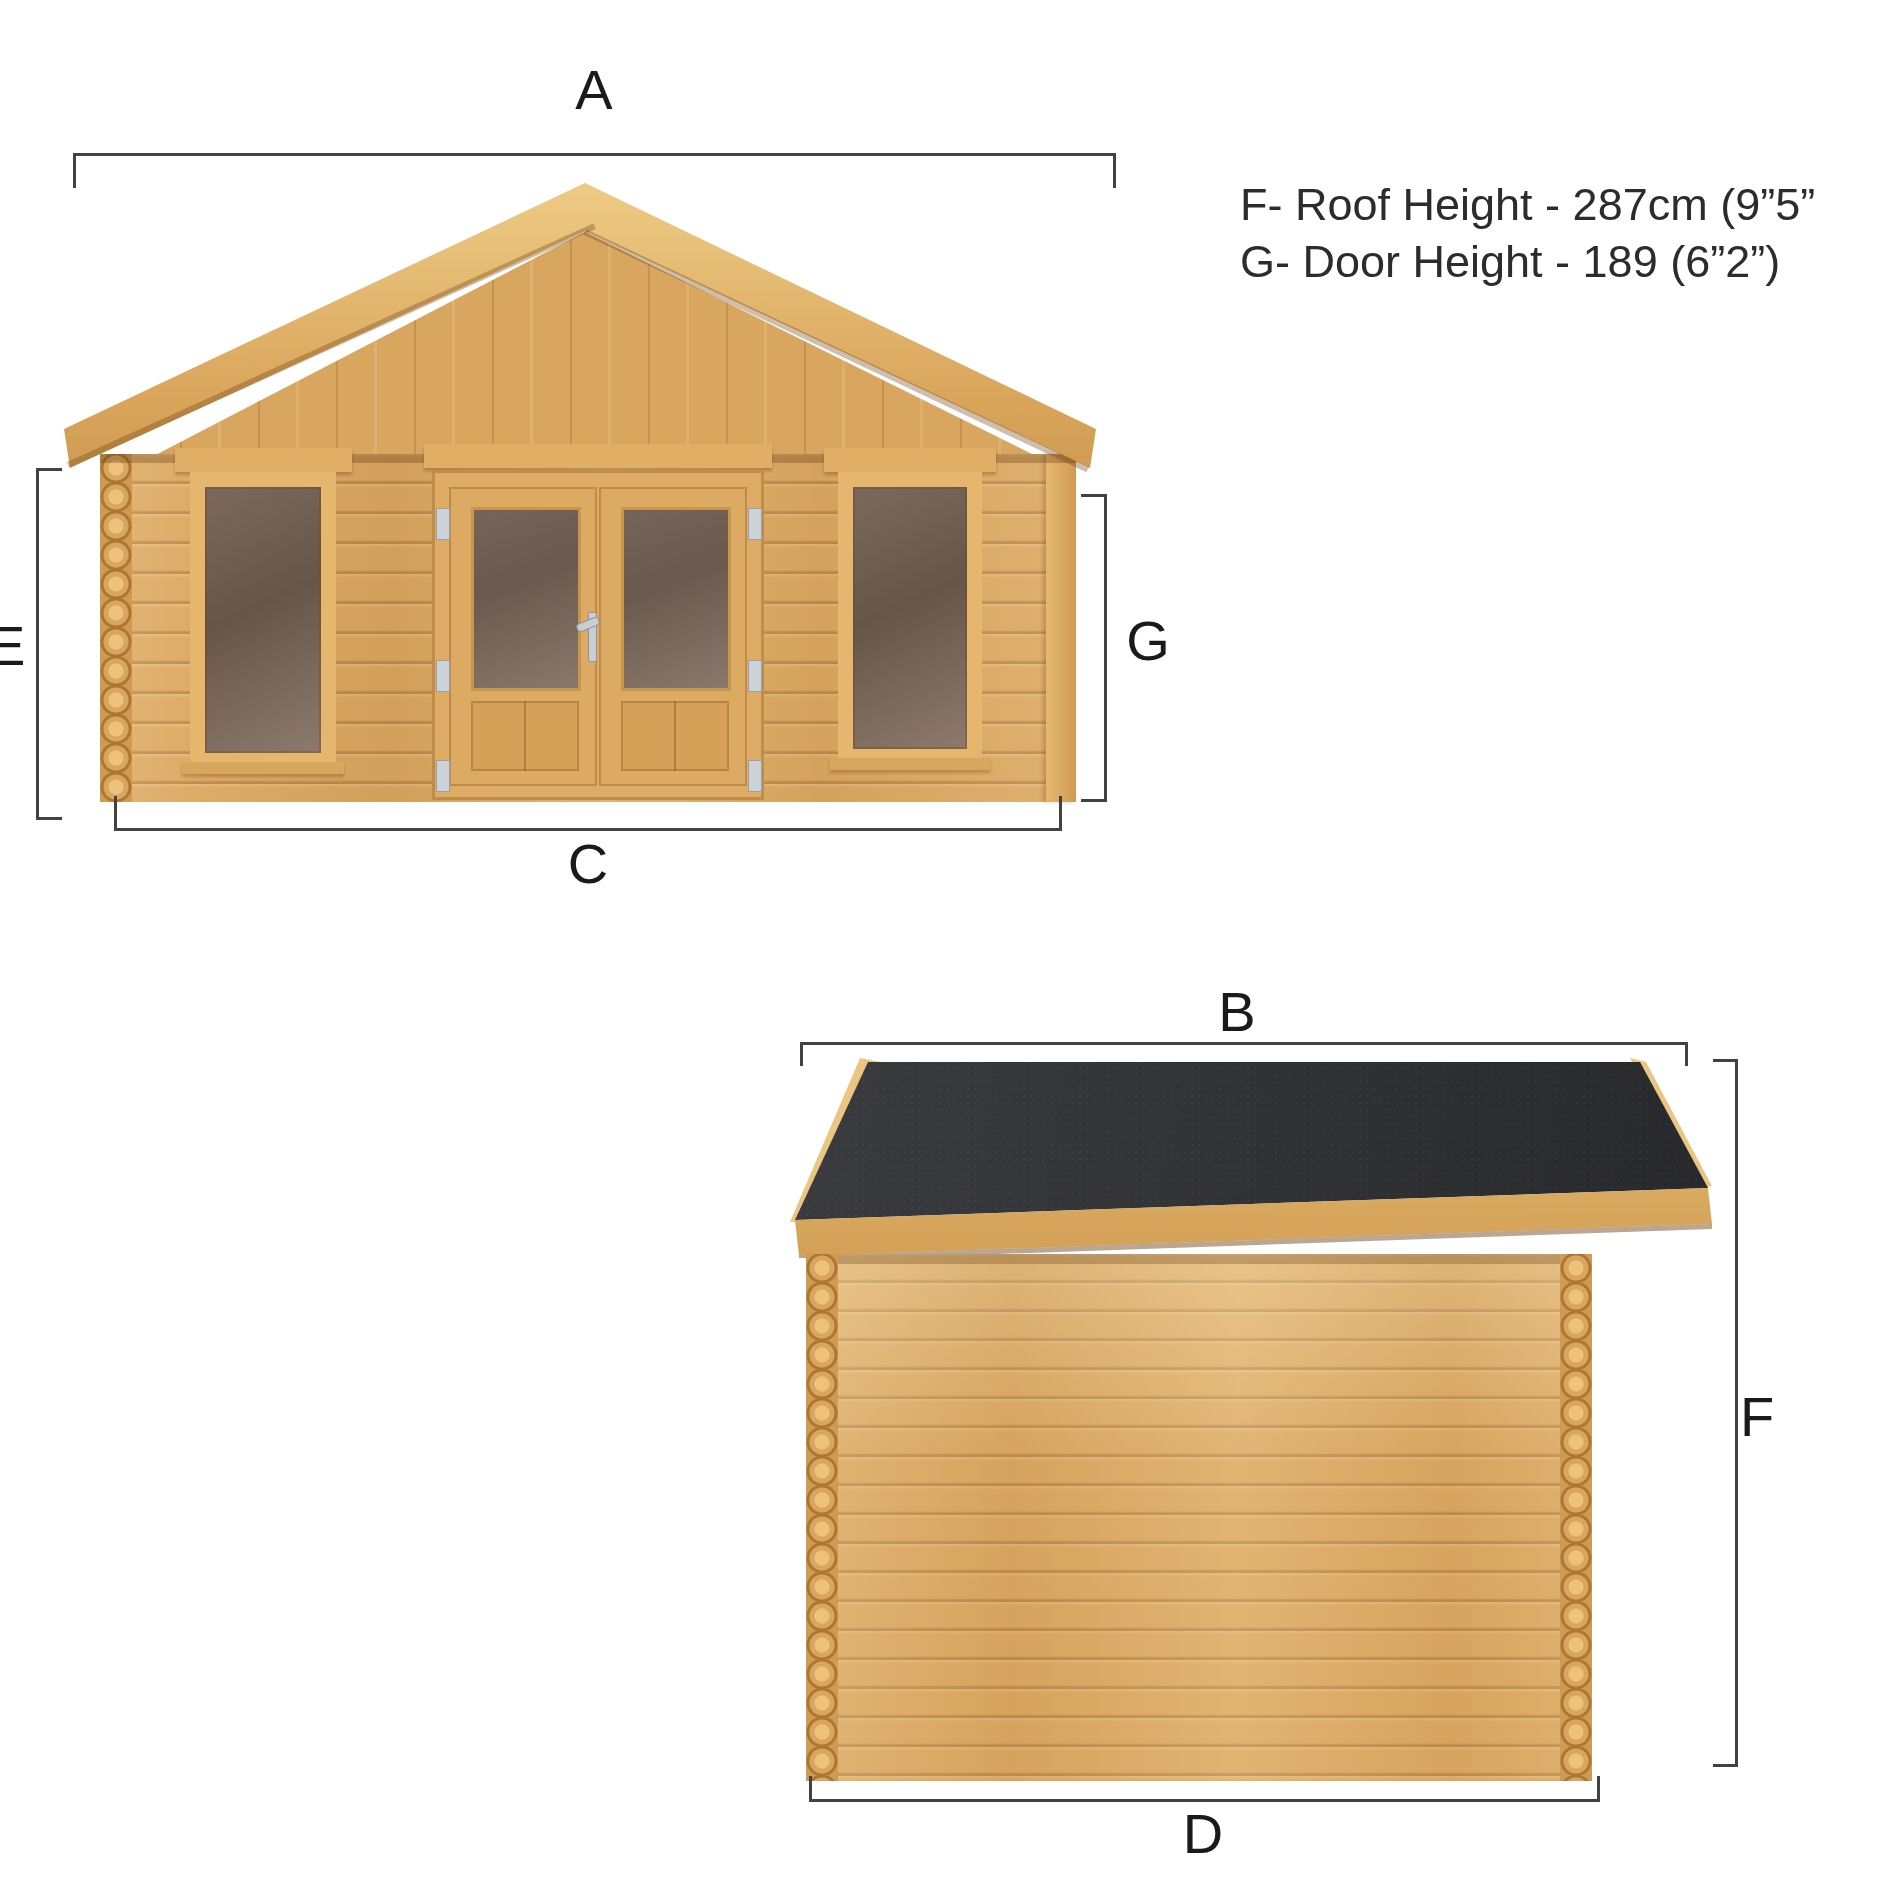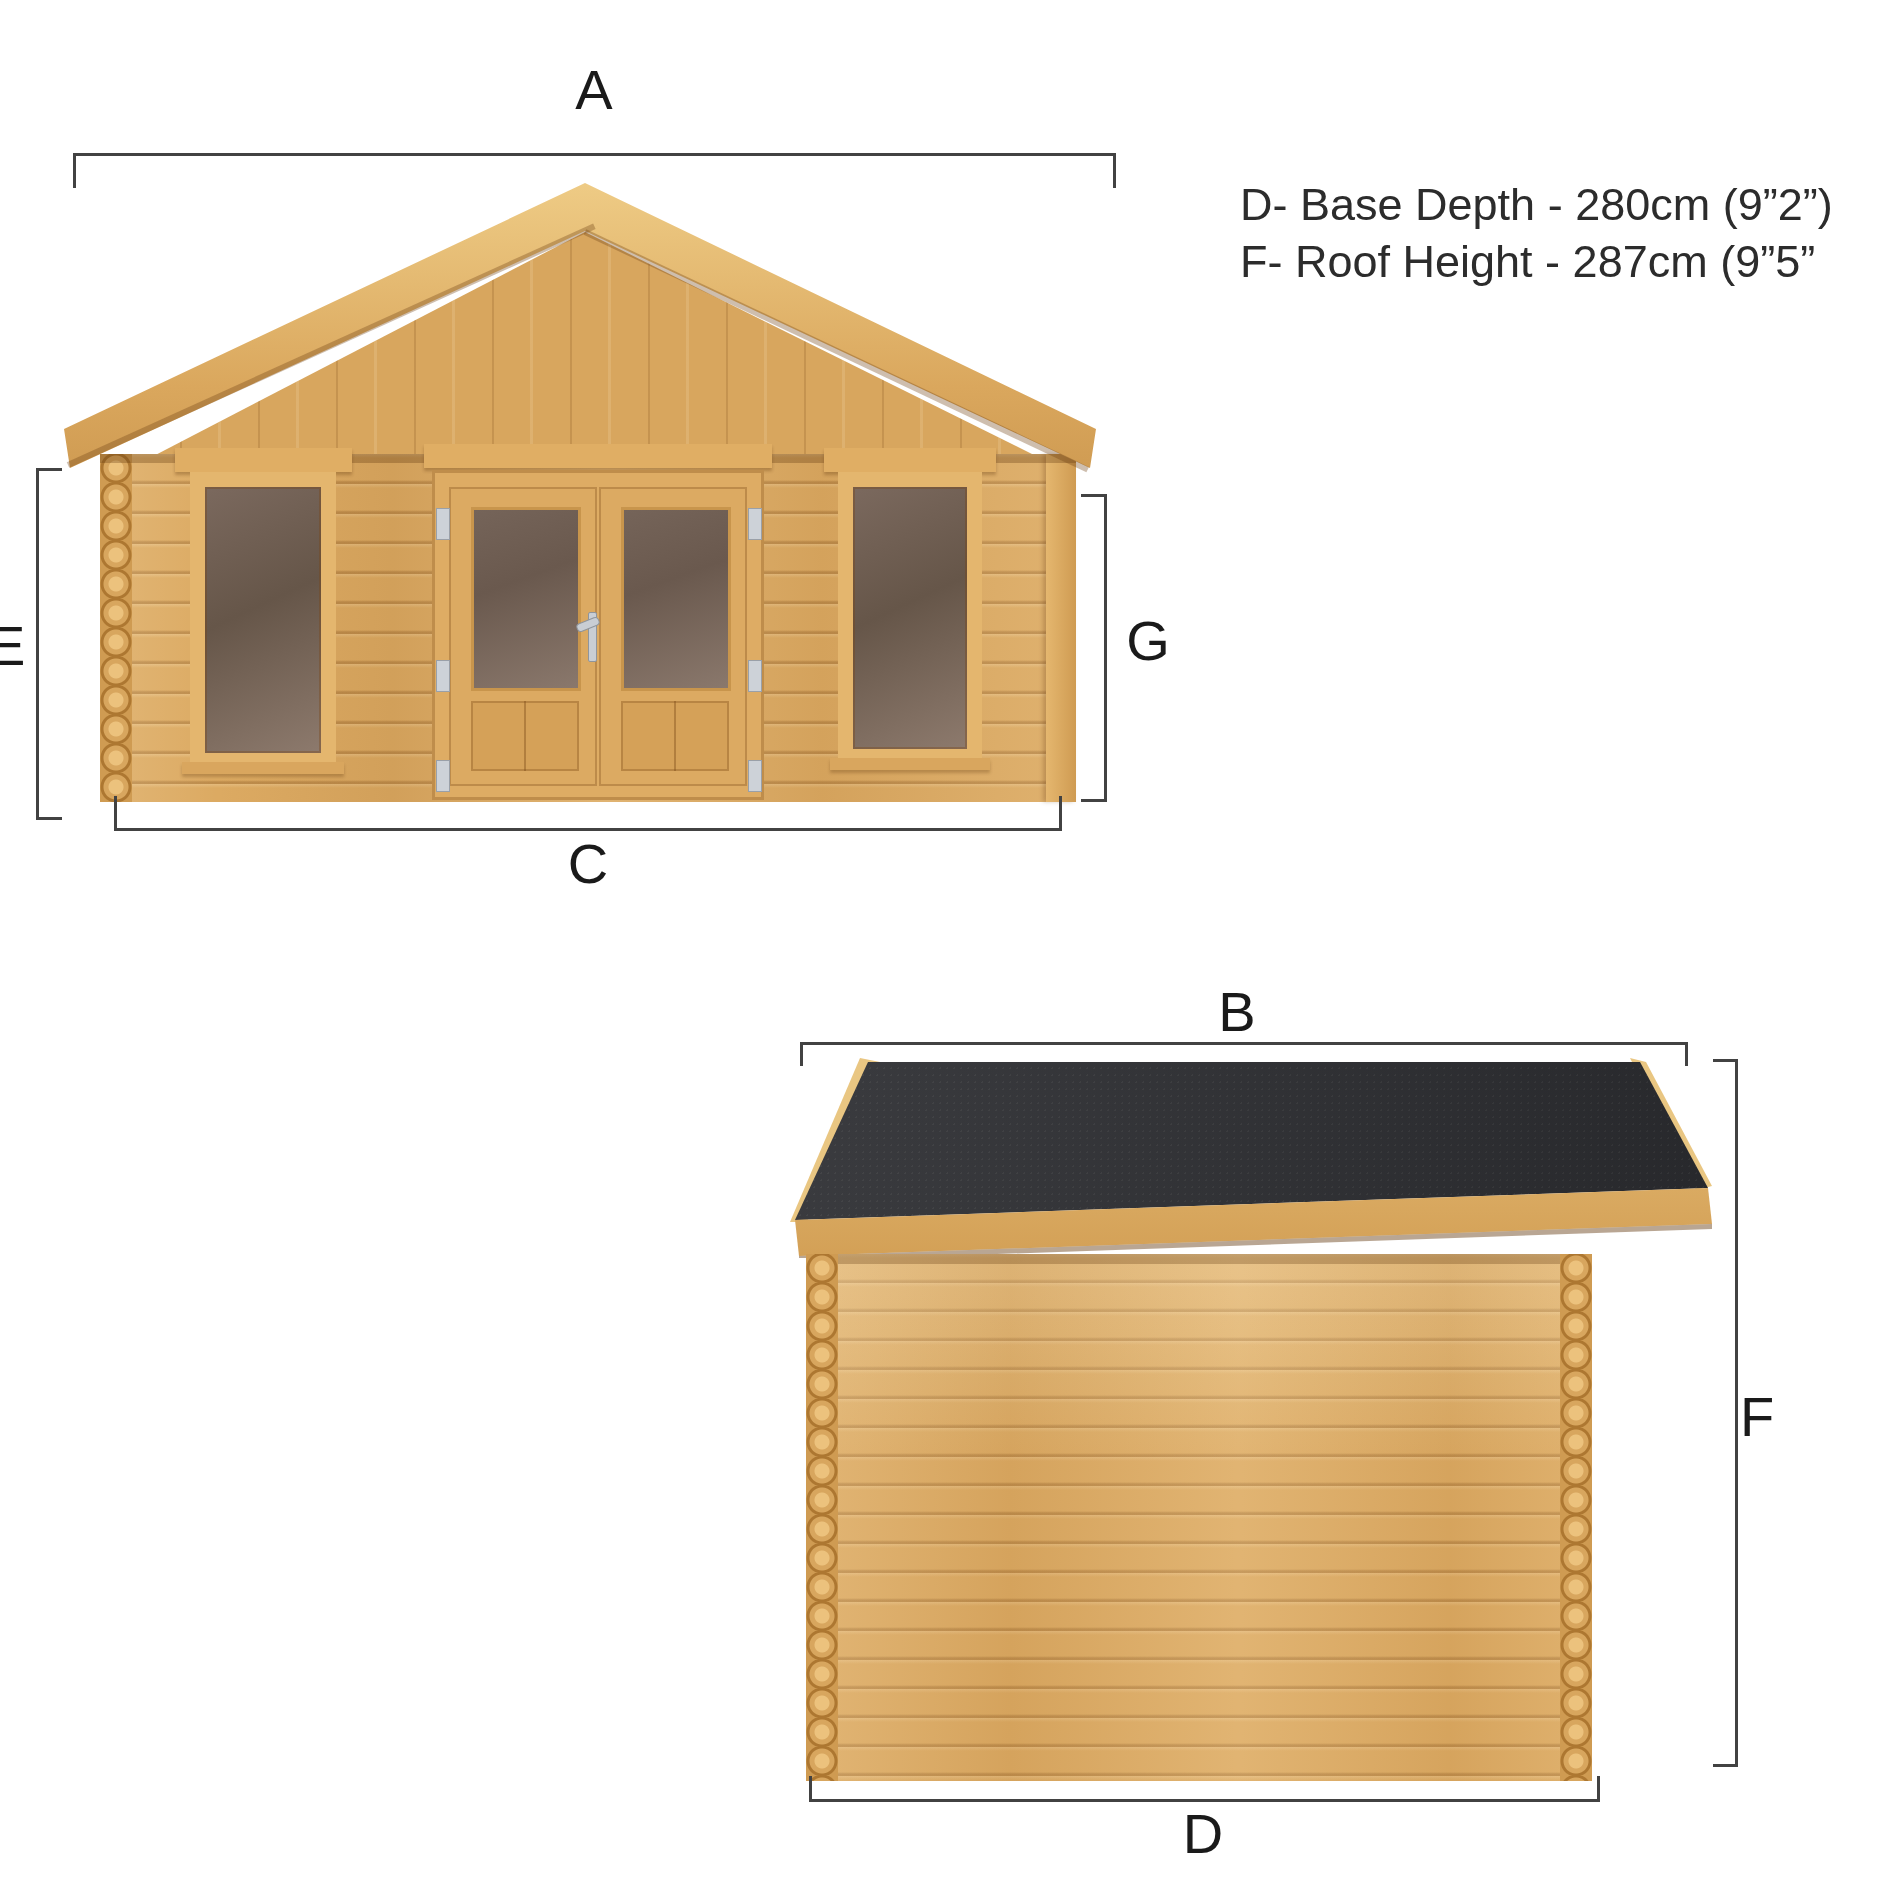--- a/index.html
+++ b/index.html
@@ -146,22 +146,22 @@
     <div class="dline" style="left:1081px;top:494px;width:26px;height:3px;"></div>
     <div class="dline" style="left:1081px;top:799px;width:26px;height:3px;"></div>
 
     <div class="dline" style="left:114px;top:828px;width:948px;height:3px;"></div>
     <div class="dline" style="left:114px;top:796px;width:3px;height:35px;"></div>
     <div class="dline" style="left:1059px;top:796px;width:3px;height:35px;"></div>
     <span class="dimletter" style="left:554px;top:836px;">C</span>
   </div>
 
   <div id="speclist">
-    <div class="specline">D- Base Depth - 280cm (9”2”)</div>
     <div class="specline">F- Roof Height - 287cm (9”5”</div>
+    <div class="specline">G- Door Height - 189 (6”2”)</div>
   </div>
 
   <div class="abs" style="left:0;top:950px;width:1896px;height:946px;">
 
     <span class="dimletter" style="left:1203px;top:34px;">B</span>
     <div class="dline" style="left:800px;top:92px;width:888px;height:3px;"></div>
     <div class="dline" style="left:800px;top:92px;width:3px;height:24px;"></div>
     <div class="dline" style="left:1685px;top:92px;width:3px;height:24px;"></div>
 
     <div class="side-roof-box" style="top:108px;">

